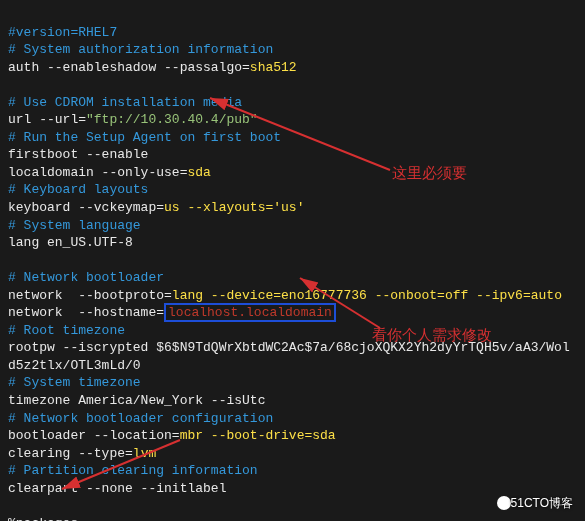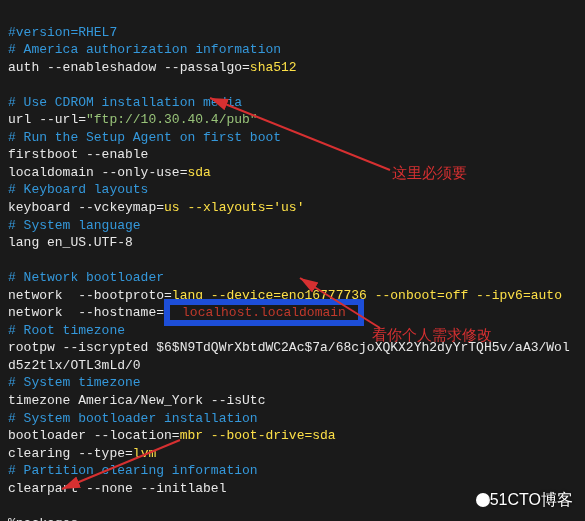--- a/index.html
+++ b/index.html
@@ -12,60 +12,60 @@
     height:521px;
     position:relative;
     overflow:hidden;
   }
   .sheet{padding:6px 8px 10px 8px;white-space:pre;color:#e8e8e8}
   .c-comment{color:#3498db}      
   .c-plain{color:#e8e8e8}        
   .c-val{color:#fde047}          
   .c-str{color:#98c379}
   .c-host{color:#c0392b}
-  .boxed{border:6px solid #1d4ed8;padding:0 12px}
+  .boxed{border:2px solid #1d4ed8;padding:0 2px}
   .watermark{
     position:absolute;right:12px;bottom:10px;
-    color:#fff;font-family:Arial,sans-serif;font-size:16px;
+    color:#fff;font-family:Arial,sans-serif;font-size:12px;
     text-shadow:0 0 3px #000;
     display:flex;align-items:center;}
   .watermark .dot{
     width:14px;height:14px;border-radius:50%;background:#fff;
     display:inline-block
   }
   .anno{position:absolute;pointer-events:none}
   .anno text{font-family:"SimSun","Microsoft YaHei",sans-serif}
 </style>
 </head>
 <body>
 
 <div class="sheet">
 <span class="c-comment">#version=RHEL7</span>
-<span class="c-comment"># America authorization information</span>
+<span class="c-comment"># System authorization information</span>
 <span class="c-plain"><span>auth --enableshadow --passalgo=</span><span class="c-val">sha512</span></span>
 
 <span class="c-comment"># Use CDROM installation media</span>
 <span class="c-plain"><span>url --url=</span><span class="c-str">"ftp://10.30.40.4/pub"</span></span>
 <span class="c-comment"># Run the Setup Agent on first boot</span>
 <span class="c-plain">firstboot --enable</span>
 <span class="c-plain"><span>localdomain --only-use=</span><span class="c-val">sda</span></span>
 <span class="c-comment"># Keyboard layouts</span>
 <span class="c-plain"><span>keyboard --vckeymap=</span><span class="c-val">us</span><span class="c-val"> --xlayouts=</span><span class="c-val">'us'</span></span>
 <span class="c-comment"># System language</span>
 <span class="c-plain">lang en_US.UTF-8</span>
 
 <span class="c-comment"># Network bootloader</span>
 <span class="c-plain"><span>network  --bootproto=</span><span class="c-val">lang</span><span class="c-val"> --device=</span><span class="c-val">eno16777736</span><span class="c-val"> --onboot=</span><span class="c-val">off</span><span class="c-val"> --ipv6=</span><span class="c-val">auto</span></span>
 <span class="c-plain"><span>network  --hostname=</span><span class="c-host boxed">localhost.localdomain</span></span>
 <span class="c-comment"># Root timezone</span>
 <span class="c-plain">rootpw --iscrypted $6$N9TdQWrXbtdWC2Ac$7a/68cjoXQKX2Yh2dyYrTQH5v/aA3/Wol</span>
 <span class="c-plain">d5z2tlx/OTL3mLd/0</span>
 <span class="c-comment"># System timezone</span>
 <span class="c-plain">timezone America/New_York --isUtc</span>
-<span class="c-comment"># System bootloader installation</span>
+<span class="c-comment"># Network bootloader configuration</span>
 <span class="c-plain"><span>bootloader --location=</span><span class="c-val">mbr</span><span class="c-val"> --boot-drive=</span><span class="c-val">sda</span></span>
 <span class="c-plain"><span>clearing --type=</span><span class="c-val">lvm</span></span>
 <span class="c-comment"># Partition clearing information</span>
 <span class="c-plain">clearpart --none --initlabel</span>
 
 <span class="c-plain">%packages</span>
 
 
 
 </div>

